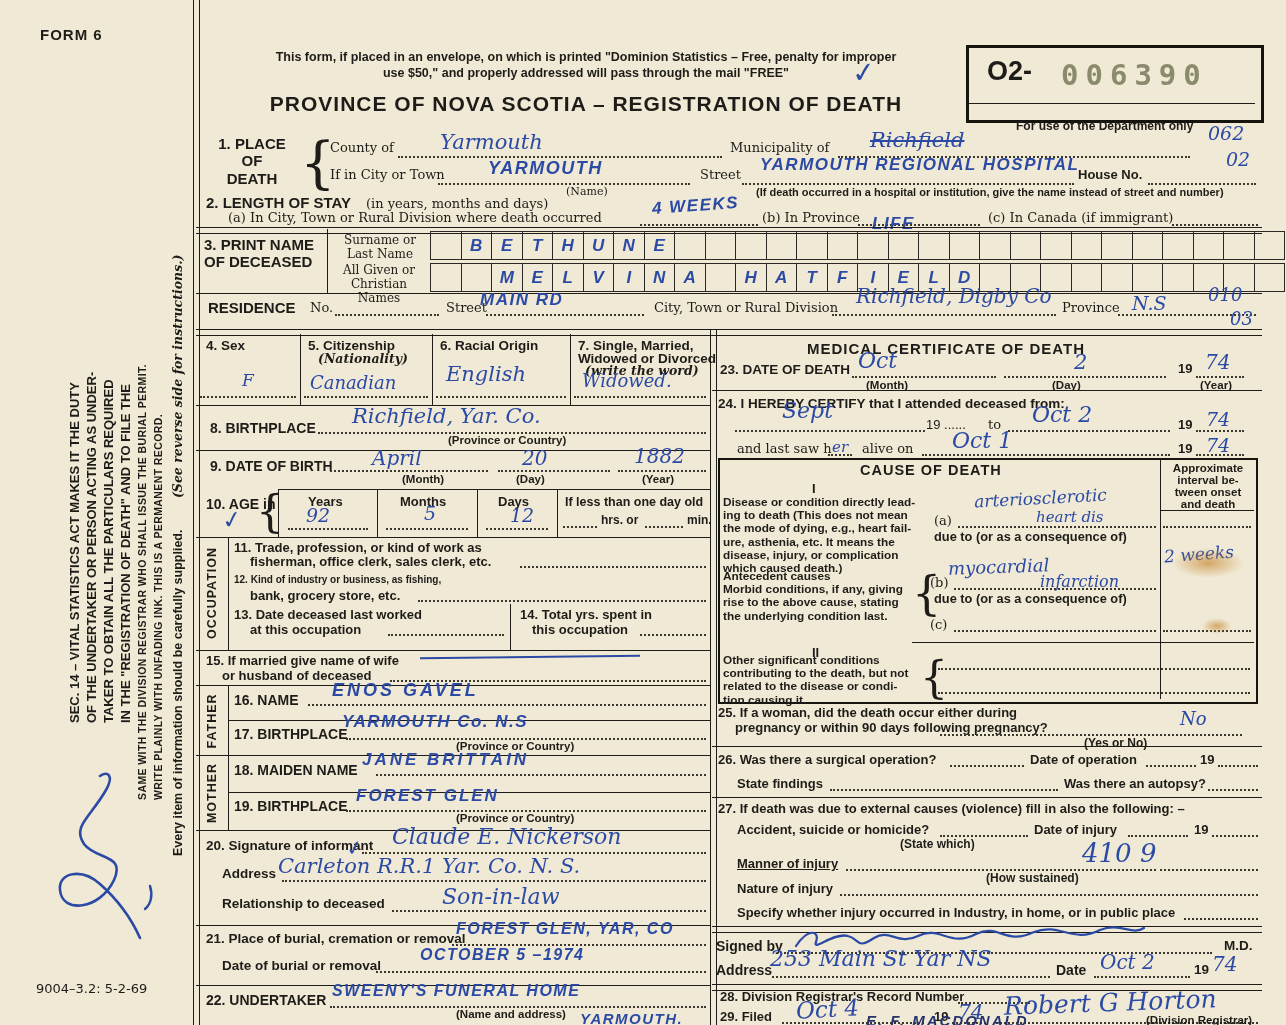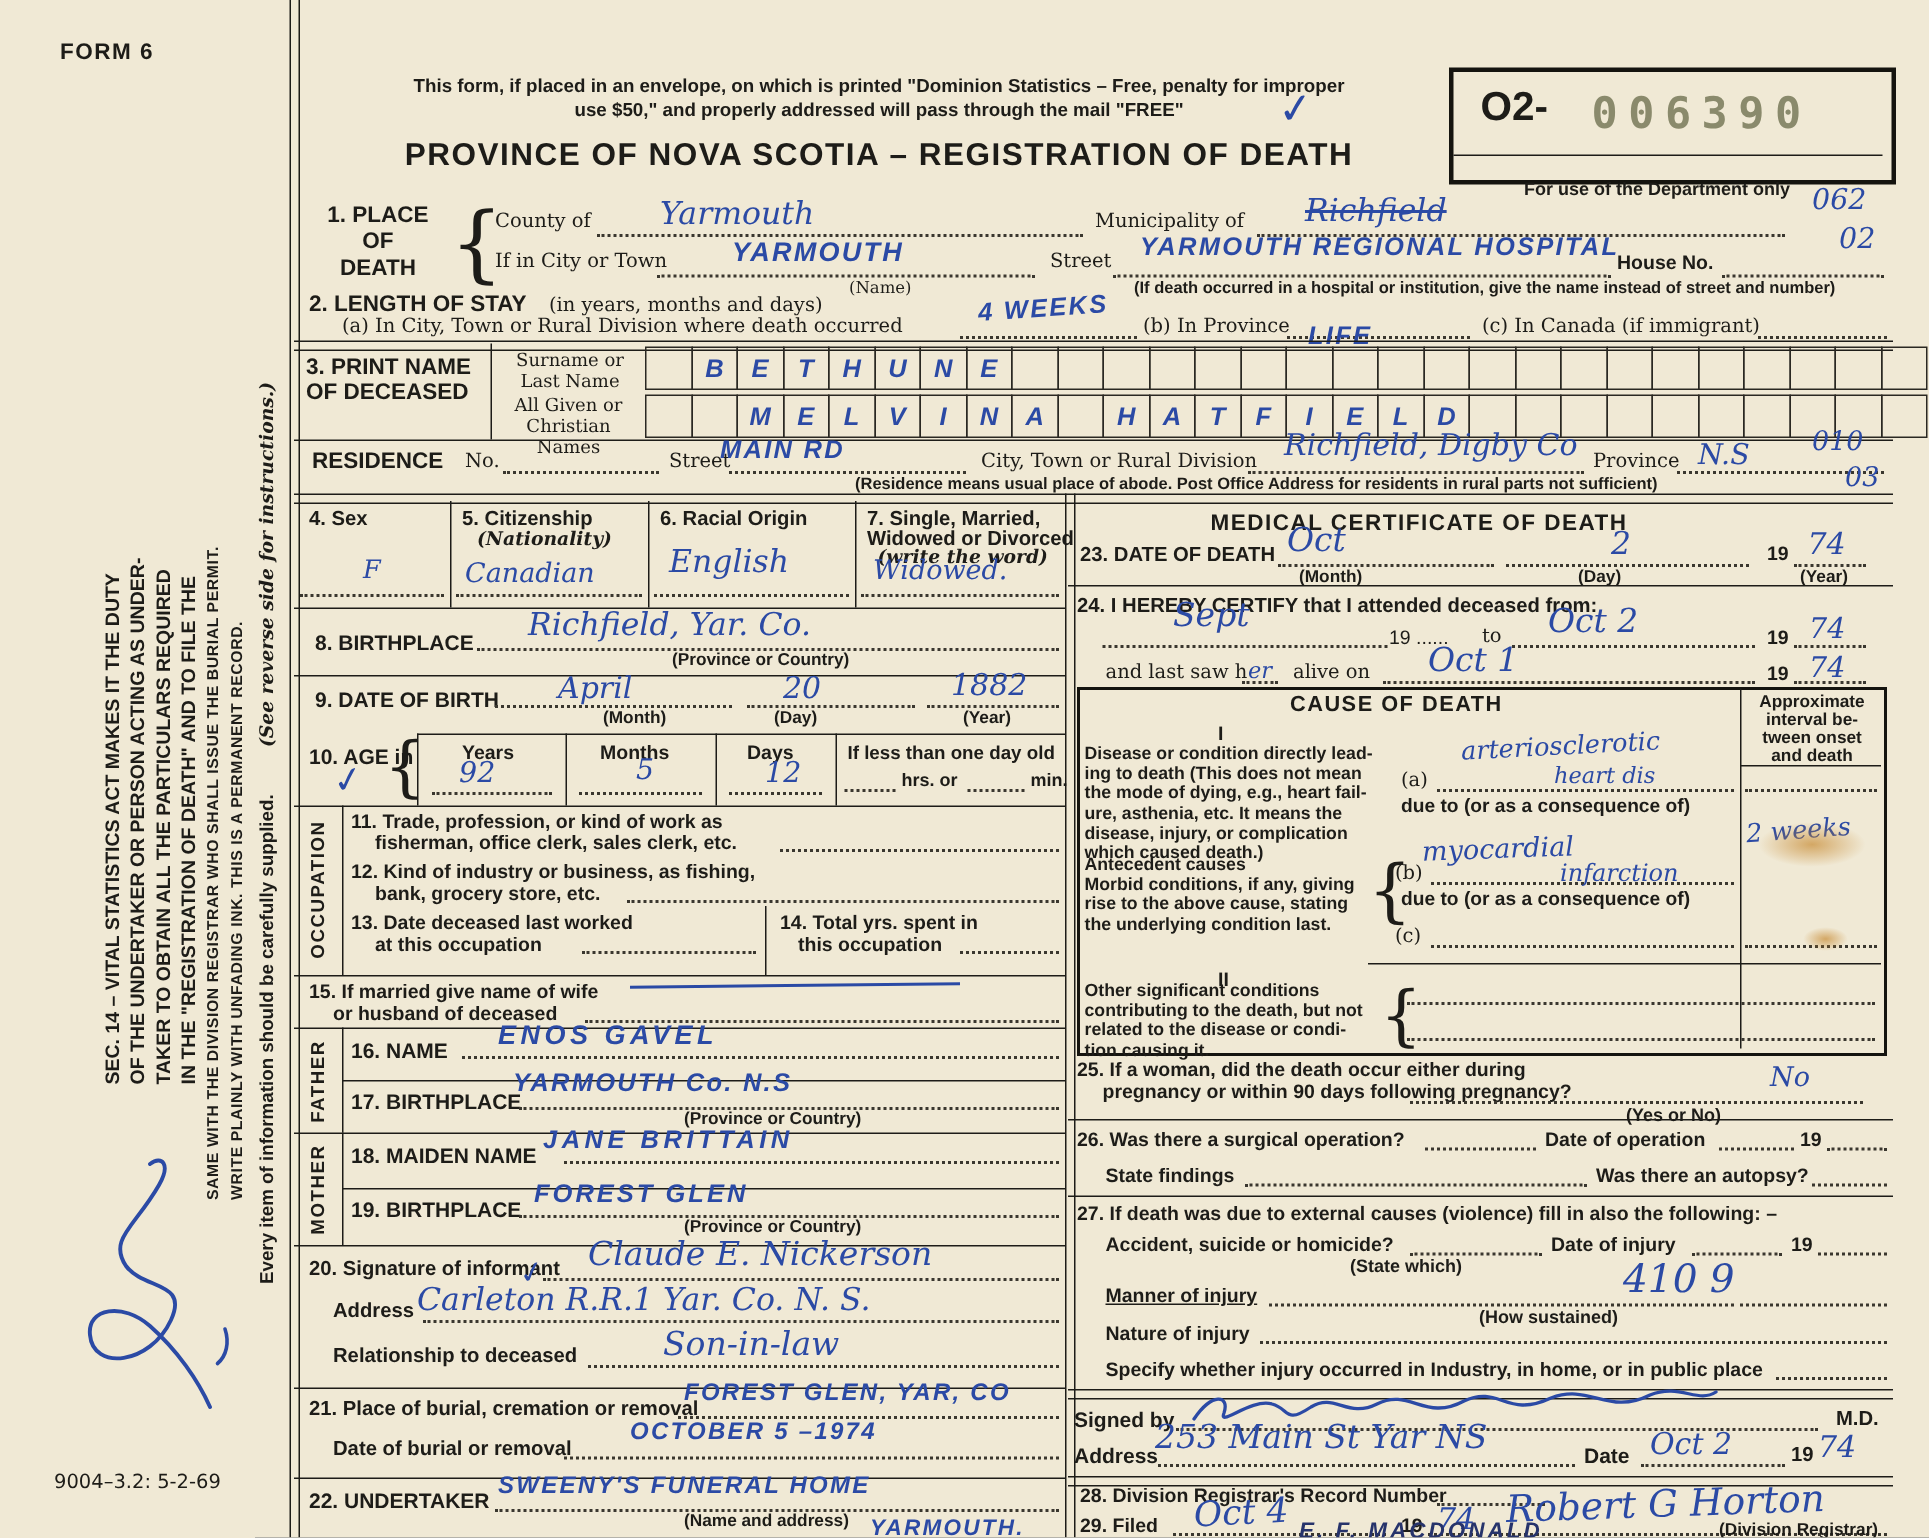--- a/index.html
+++ b/index.html
@@ -299,21 +299,20 @@
   <div class="dl" style="left:486px;top:314px;width:158px;"></div>
   <div class="abs hwc" style="left:480px;top:290px;font-size:17px;">MAIN RD</div>
   <div class="abs lbl" style="left:654px;top:301px;font-size:13px;font-weight:normal;font-family:'DejaVu Serif',serif;">City, Town or Rural Division</div>
   <div class="dl" style="left:832px;top:314px;width:224px;"></div>
   <div class="abs hw" style="left:856px;top:284px;font-size:20px;">Richfield, Digby Co</div>
   <div class="abs lbl" style="left:1062px;top:301px;font-size:13px;font-weight:normal;font-family:'DejaVu Serif',serif;">Province</div>
   <div class="dl" style="left:1118px;top:314px;width:138px;"></div>
   <div class="abs hw" style="left:1132px;top:292px;font-size:19px;">N.S</div>
   <div class="abs hw" style="left:1208px;top:284px;font-size:18px;">010</div>
   <div class="abs hw" style="left:1230px;top:308px;font-size:18px;">03</div>
-  <div class="abs lbl" style="left:570px;top:317px;font-size:11px;">(Residence means usual place of abode. Post Office Address for residents in rural parts not sufficient)</div>
 
   <div class="hl2" style="left:196px;top:329px;width:1066px;"></div>
   <div class="vl2" style="left:710px;top:329px;height:696px;"></div>
 
   <div class="vl" style="left:300px;top:334px;height:71px;"></div>
   <div class="vl" style="left:432px;top:334px;height:71px;"></div>
   <div class="vl" style="left:570px;top:334px;height:71px;"></div>
   <div class="abs lbl" style="left:206px;top:338px;font-size:13.5px;">4. Sex</div>
   <div class="abs lbl" style="left:308px;top:338px;font-size:13.5px;">5. Citizenship</div>
   <div class="abs lbl it" style="left:318px;top:352px;font-size:12.5px;font-family:'DejaVu Serif',serif;">(Nationality)</div>
@@ -370,21 +369,21 @@
   <div class="abs hw" style="left:306px;top:504px;font-size:19px;">92</div>
   <div class="abs hw" style="left:424px;top:502px;font-size:19px;">5</div>
   <div class="abs hw" style="left:510px;top:504px;font-size:19px;">12</div>
 
   <div class="hl" style="left:196px;top:537px;width:514px;"></div>
   <div class="vl" style="left:228px;top:537px;height:113px;"></div>
   <div class="vside" style="left:157px;top:586px;width:110px;font-size:12.5px;">OCCUPATION</div>
   <div class="abs lbl" style="left:234px;top:541px;font-size:13px;">11. Trade, profession, or kind of work as</div>
   <div class="abs lbl" style="left:250px;top:555px;font-size:13px;">fisherman, office clerk, sales clerk, etc.</div>
   <div class="dl" style="left:520px;top:566px;width:186px;"></div>
-  <div class="abs lbl" style="left:234px;top:574px;font-size:13px;text-align:right;">12. Kind of industry or business, as fishing,</div>
+  <div class="abs lbl" style="left:234px;top:574px;font-size:10px;text-align:right;">12. Kind of industry or business, as fishing,</div>
   <div class="abs lbl" style="left:250px;top:589px;font-size:13px;">bank, grocery store, etc.</div>
   <div class="dl" style="left:418px;top:600px;width:288px;"></div>
   <div class="vl" style="left:510px;top:604px;height:46px;"></div>
   <div class="abs lbl" style="left:234px;top:608px;font-size:13px;">13. Date deceased last worked</div>
   <div class="abs lbl" style="left:250px;top:623px;font-size:13px;">at this occupation</div>
   <div class="dl" style="left:388px;top:634px;width:116px;"></div>
   <div class="abs lbl" style="left:520px;top:608px;font-size:13px;">14. Total yrs. spent in</div>
   <div class="abs lbl" style="left:532px;top:623px;font-size:13px;">this occupation</div>
   <div class="dl" style="left:640px;top:634px;width:66px;"></div>
 

